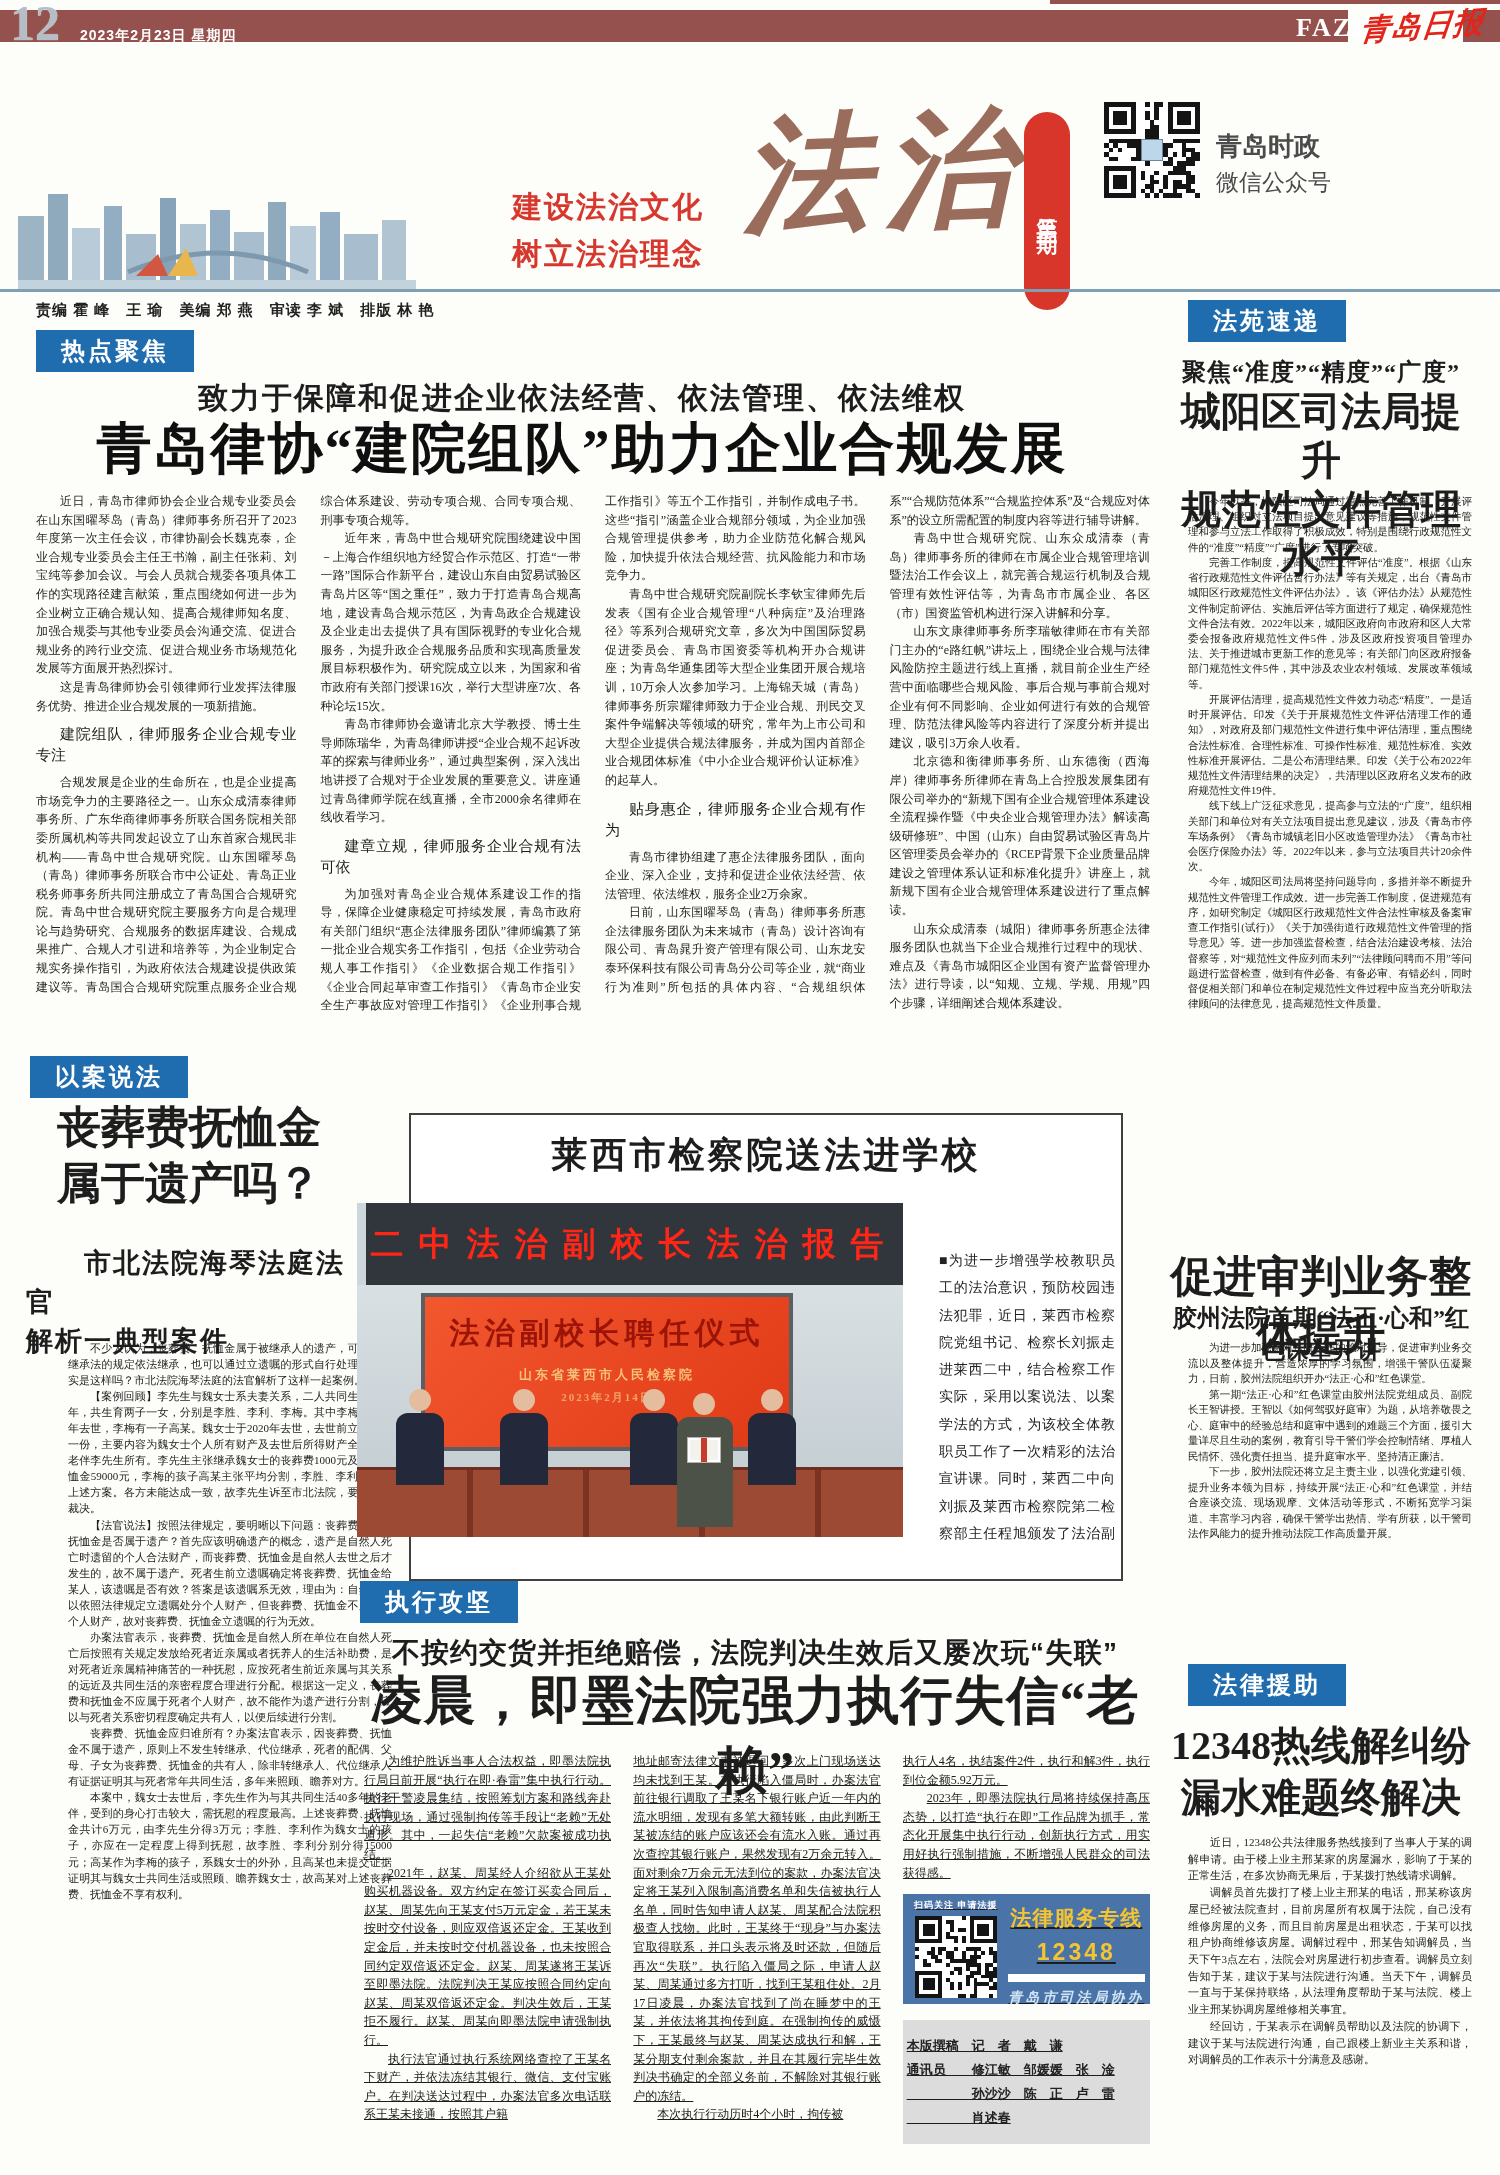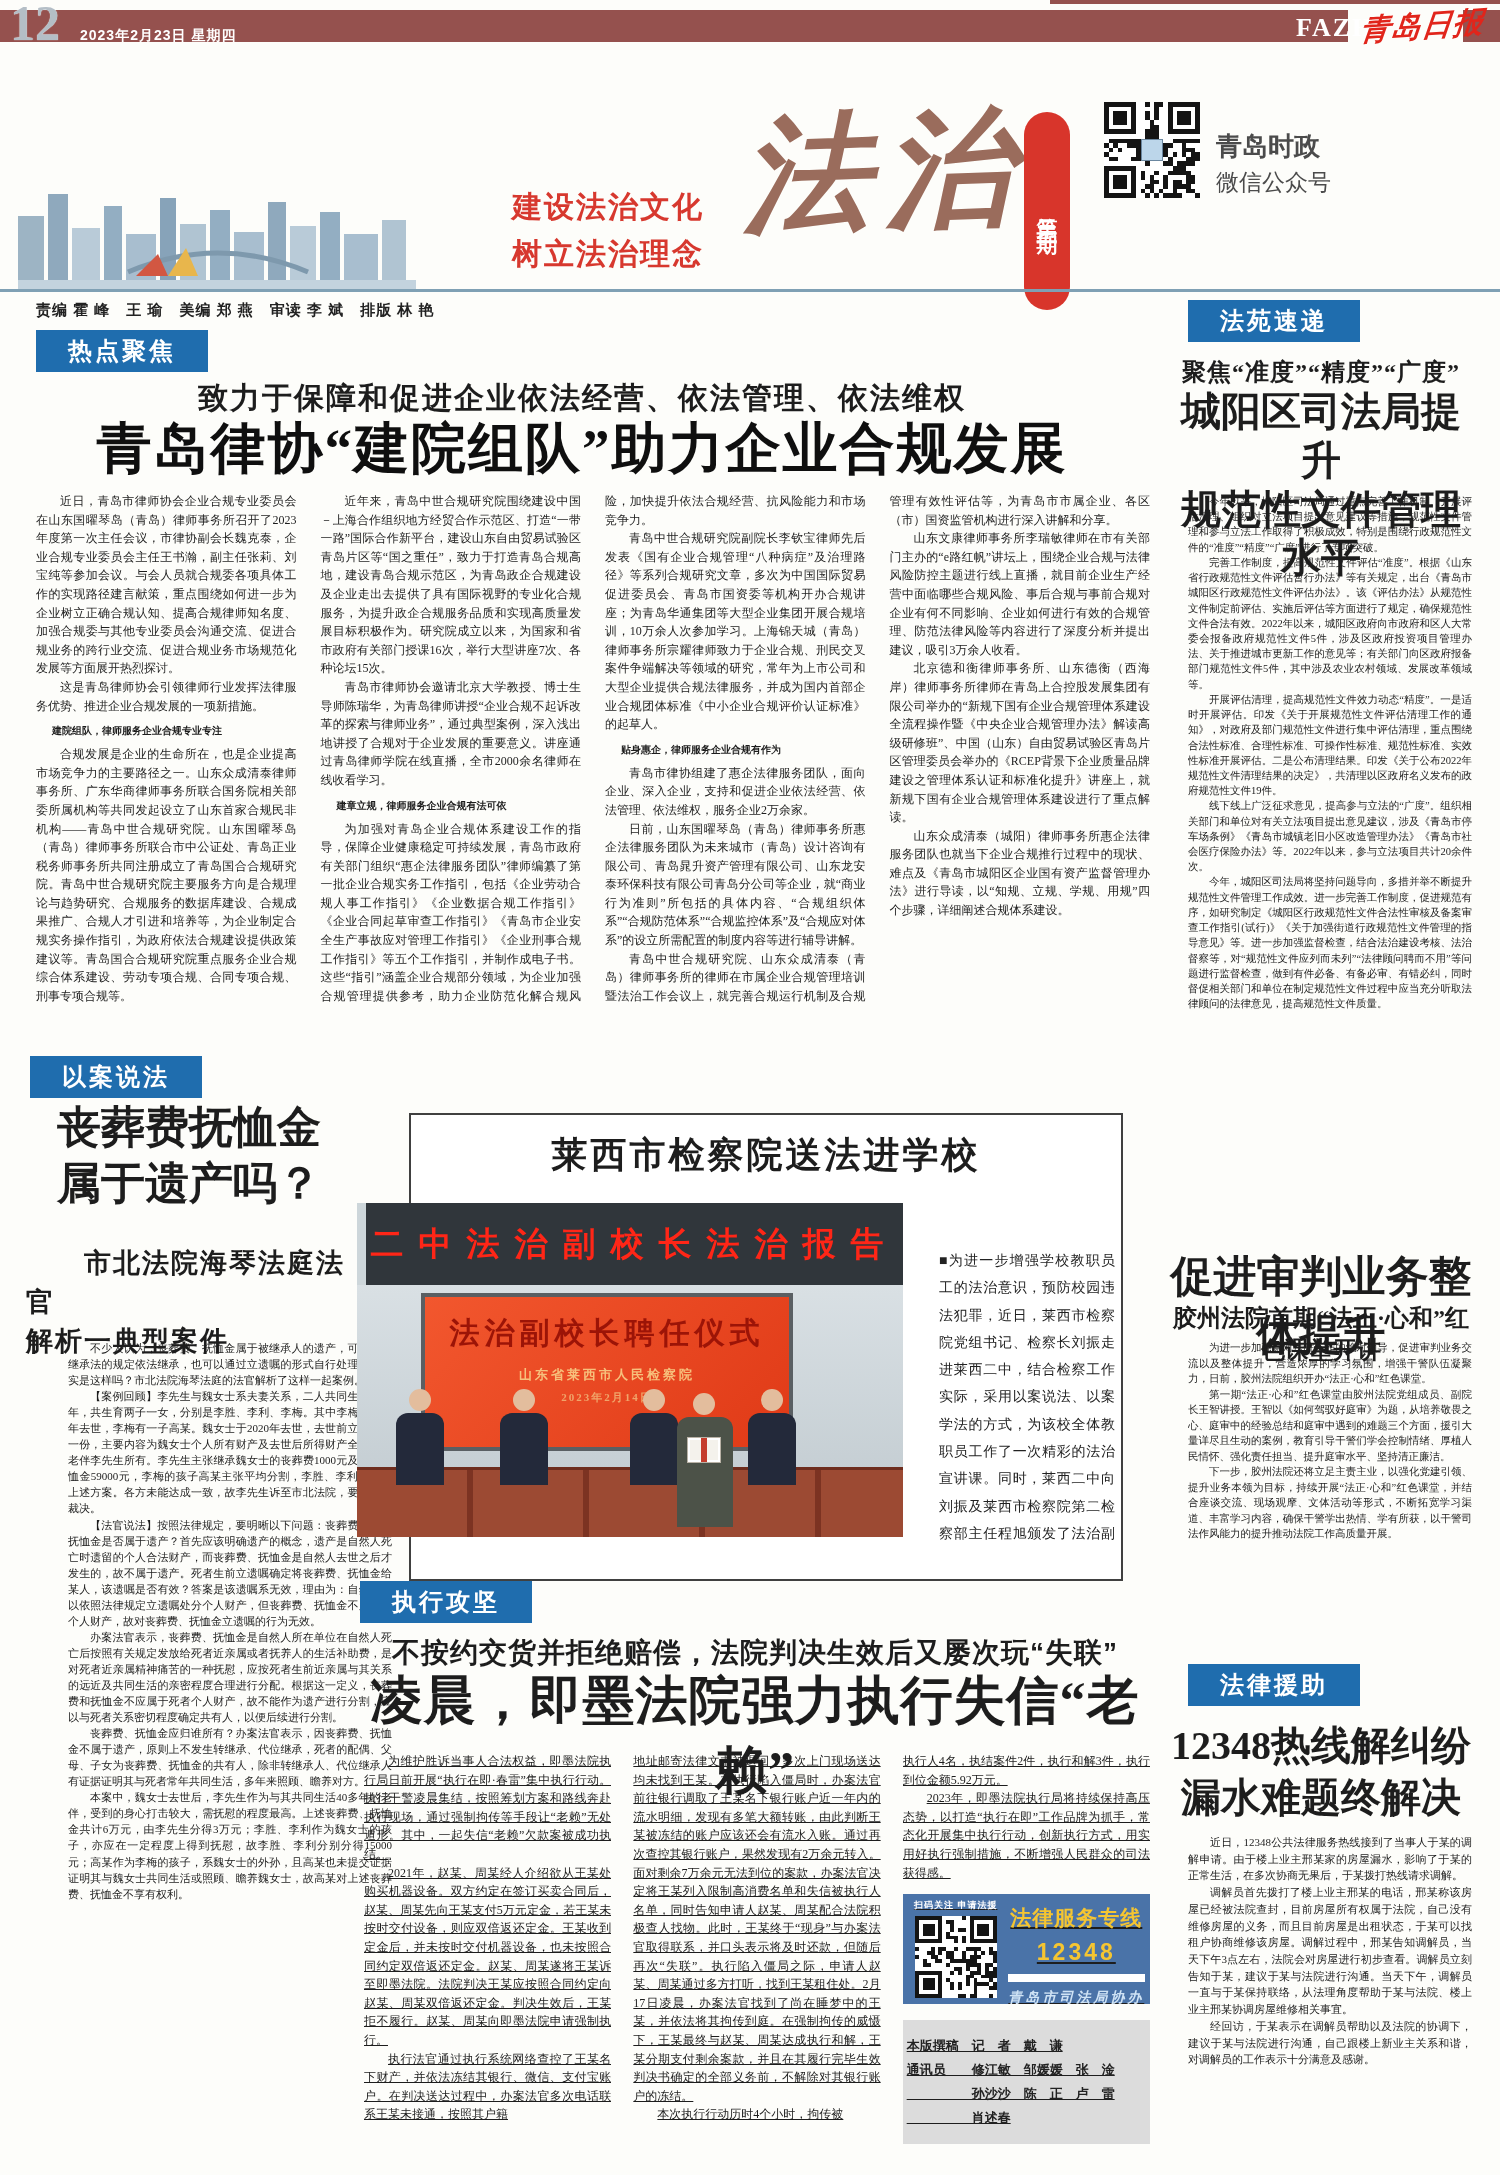--- a/index.html
+++ b/index.html
@@ -39,32 +39,32 @@
   .qr-caption { position:absolute; left:1216px; top:128px; color:#4b4b4b; line-height:1.45;
     font-family:"Liberation Sans","DejaVu Sans",sans-serif; }
   .qr-caption .l1 { font-weight:700; font-size:26px; display:block; }
   .qr-caption .l2 { font-weight:500; font-size:23px; display:block; }
   .banner-rule { position:absolute; left:0; top:289px; width:1500px; height:3px; background:#7fa0b4; }
   .credits { position:absolute; left:36px; top:301px; font-weight:700; font-size:15px; color:#222; letter-spacing:1px;
     font-family:"Liberation Sans","DejaVu Sans",sans-serif; }
 
   
   .badge { position:absolute; background:#1f6dae; color:#fff; font-weight:700; font-size:24px; line-height:1;
-    padding:9px 32px; letter-spacing:3px; font-family:"Liberation Sans","DejaVu Sans",sans-serif; }
+    padding:9px 25px; letter-spacing:3px; font-family:"Liberation Sans","DejaVu Sans",sans-serif; }
 
   
   .hot-kicker { position:absolute; left:36px; top:378px; width:1092px; text-align:center; font-weight:600;
     font-size:30px; color:#1d1d1d; letter-spacing:2px; font-family:"Liberation Sans","DejaVu Sans",sans-serif; }
   .hot-headline { position:absolute; left:36px; top:412px; width:1092px; text-align:center; font-weight:900;
     font-size:55px; color:#0f0f0f; letter-spacing:2px; }
   .hot-body { position:absolute; left:36px; top:492px; width:1114px; height:526px; column-count:4; column-gap:24px;
     font-size:12px; line-height:1.55; text-align:justify; overflow:hidden; }
   .para { text-indent:2em; margin:0; }
   .para.cont { text-indent:0; }
-  .col-head { font-weight:700; font-size:10px; line-height:1.4; margin:9px 0 7px; text-indent:1.6em; }
+  .col-head { font-weight:400; font-size:15px; line-height:1.4; margin:9px 0 7px; text-indent:1.6em; }
 
   
   .anli-headline { position:absolute; left:24px; top:1100px; width:330px; text-align:center; font-weight:900;
     font-size:44px; line-height:1.28; white-space:pre-line; }
   .anli-sub { position:absolute; left:26px; top:1244px; width:326px; font-weight:700; font-size:27px;
     line-height:1.45; white-space:pre-line; letter-spacing:2px; }
   .anli-body { position:absolute; left:28px; top:1340px; width:324px; height:816px; font-size:11px; line-height:1.46;
     text-align:justify; overflow:hidden;margin-left:40px; }
 
   

